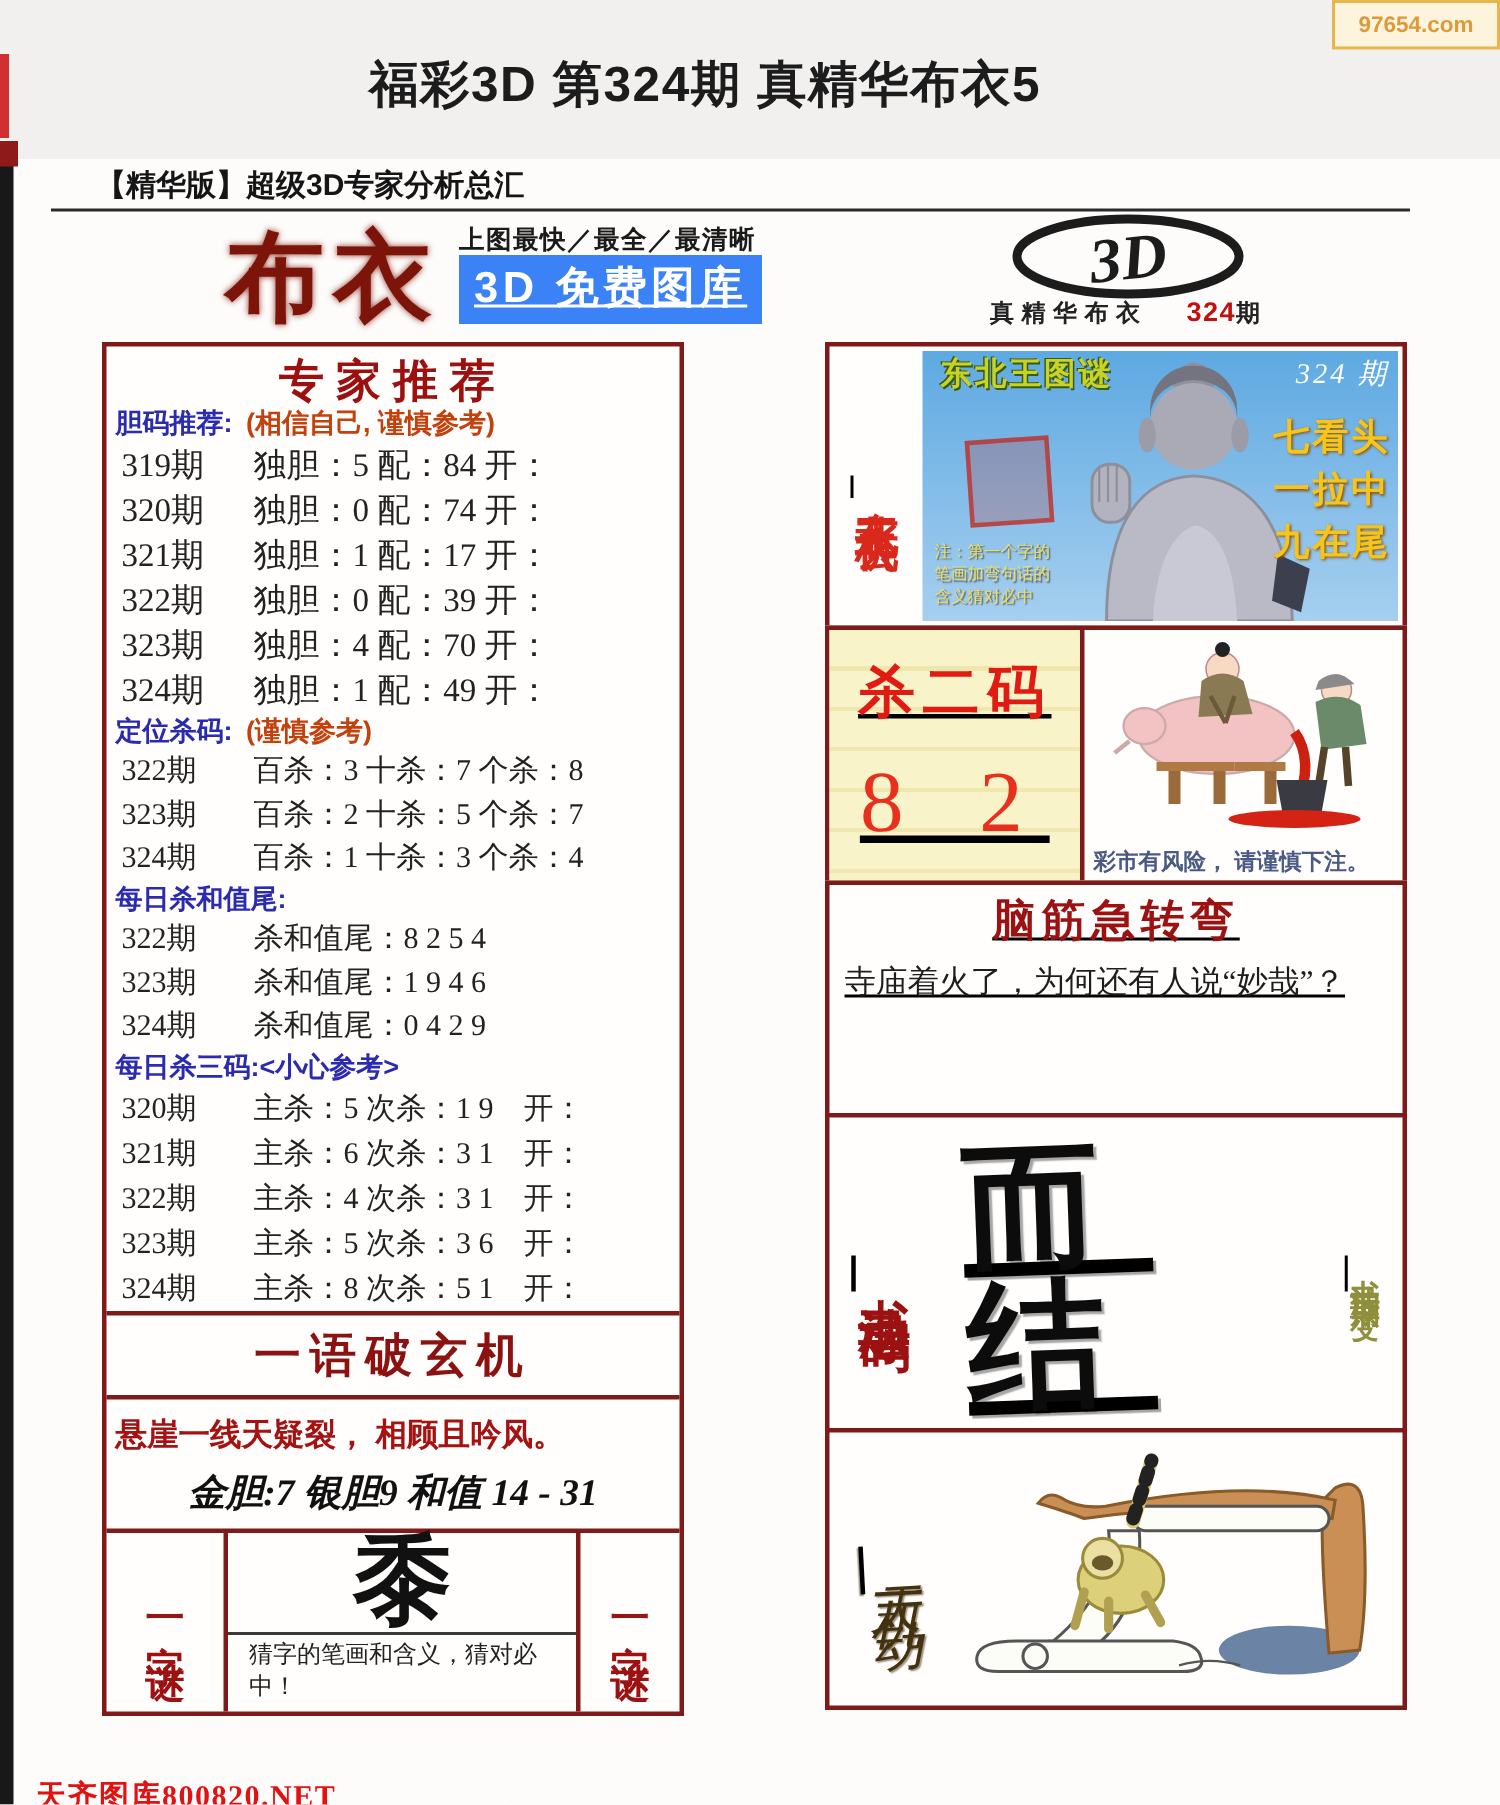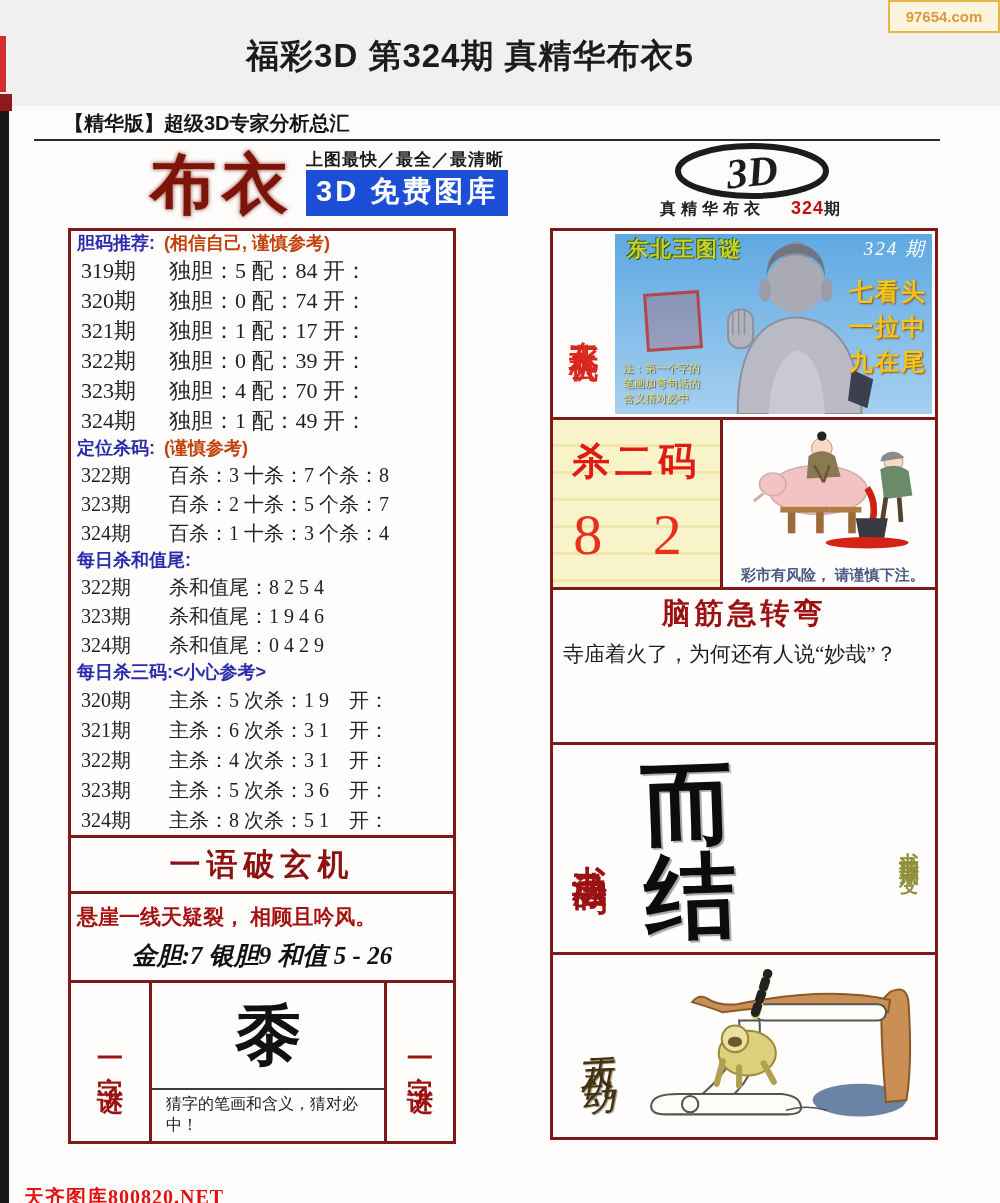--- a/index.html
+++ b/index.html
@@ -26,32 +26,32 @@
               letter-spacing:1px;}
 
   
   .sec-header{position:absolute;left:64px;top:110px;font-size:20px;font-weight:bold;color:#151515;}
   .header-rule{position:absolute;left:34px;top:139px;width:906px;border-top:2px solid #2a2a2a;}
 
   
   .brand{position:absolute;left:150px;top:140px;font-size:66px;font-weight:bold;color:#7c1409;
          font-family:"Liberation Serif",serif;text-shadow:0 0 4px rgba(124,20,9,.85);letter-spacing:6px;}
   .tagline{position:absolute;left:306px;top:148px;font-size:17px;font-weight:bold;color:#1a1a1a;letter-spacing:1px;}
-  .banner{position:absolute;left:306px;top:170px;background:#1d4ed8;color:#fff;font-weight:bold;
-          font-size:29px;padding:2px 10px 4px;letter-spacing:3px;}
+  .banner{position:absolute;left:306px;top:170px;background:#3b82f6;color:#fff;font-weight:bold;
+          font-size:29px;padding:2px 10px 4px;letter-spacing:3px;text-decoration:underline;}
   .oval-logo{position:absolute;left:672px;top:142px;width:160px;height:58px;}
   .oval-caption{position:absolute;left:660px;top:198px;font-size:16px;font-weight:bold;color:#222;
                 letter-spacing:5px;}
   .oval-caption .issue{color:#c01010;letter-spacing:1px;margin-left:26px;font-size:18px;}
   .oval-caption .suffix{color:#222;letter-spacing:0;}
 
   
   .left-col{position:absolute;left:68px;top:228px;width:388px;height:916px;border:3px solid #7e1a1a;
             background:#fffefc;box-sizing:border-box;display:flex;flex-direction:column;}
-  .right-col{position:absolute;left:550px;top:228px;width:388px;height:932px;display:flex;flex-direction:column;}
+  .right-col{position:absolute;left:550px;top:228px;width:388px;height:932px;display:flex;flex-direction:column;text-decoration:underline;}
 
   
   .expert-title{text-align:center;font-size:30px;font-weight:bold;color:#9c1010;letter-spacing:8px;
                 padding-top:3px;height:36px;font-family:"Liberation Serif",serif;}
   .lbl-line{padding:0 6px;font-size:18px;font-weight:bold;height:25px;line-height:25px;}
   .lbl{color:#2b2bb0;}
   .lbl-note{color:#c2410c;margin-left:4px;}
   .row{display:flex;padding:0 6px 0 10px;color:#222;font-family:"Liberation Serif",serif;}
   .row .iss{width:88px;}
   .r-danma{font-size:22px;height:30px;line-height:30px;}
@@ -92,21 +92,21 @@
              letter-spacing:2px;text-shadow:1px 1px 0 #3a5a10,-1px -1px 0 #3a5a10;}
   .img-issue{position:absolute;top:2px;right:6px;color:#fff;font-size:19px;font-style:italic;
              font-family:"Liberation Serif",serif;letter-spacing:2px;}
   .slogan{position:absolute;right:5px;top:40px;color:#f6c51c;font-weight:bold;font-size:24px;
           line-height:35px;text-shadow:1px 1px 2px #8a4d00;letter-spacing:2px;}
   .bd-note{position:absolute;left:8px;bottom:8px;color:#e9df6e;font-size:11px;line-height:15px;
            text-shadow:1px 1px 1px #555;}
   .seal{position:absolute;left:30px;top:58px;width:50px;height:52px;border:3px solid rgba(195,35,25,.7);
         background:rgba(195,35,25,.22);transform:rotate(-4deg);}
 
-  .box-sha2{height:173px;display:flex;gap:12px;}
+  .box-sha2{height:173px;display:flex;}
   .sha2-panel{width:170px;border-right:3px solid #7e1a1a;box-sizing:border-box;text-align:center;
               background:repeating-linear-gradient(180deg,#f8f3c9 0 24px,#efe7ae 24px 27px);}
   .sha2-label{font-size:38px;font-weight:bold;color:#e21b12;letter-spacing:5px;margin-top:16px;
               font-family:"Liberation Serif",serif;}
   .sha2-nums{font-size:58px;color:#e8301c;margin-top:14px;letter-spacing:18px;
              font-family:"Liberation Serif",serif;}
   .pig-panel{flex:1;position:relative;}
   .pig-cap{position:absolute;left:6px;bottom:2px;right:4px;color:#4a5a85;font-weight:bold;
            font-size:15px;line-height:20px;font-family:"Liberation Serif",serif;}
 
@@ -159,20 +159,21 @@
 <div class="banner">3D 免费图库</div>
 <svg class="oval-logo" viewBox="0 0 160 58">
   <ellipse cx="80" cy="29" rx="74" ry="25" fill="none" stroke="#1c1c1c" stroke-width="6"></ellipse>
   <text x="80" y="44" text-anchor="middle" font-size="42" font-weight="bold" font-style="italic" font-family="Liberation Serif, serif" fill="#1c1c1c" transform="rotate(-6 80 29)">3D</text>
 </svg>
 <div class="oval-caption">
   <span>真精华布衣</span><span class="issue">324</span><span class="suffix">期</span>
 </div>
 
 <div class="left-col">
+  <div class="expert-title">专家推荐</div>
 
   <div class="lbl-line">
     <span class="lbl">胆码推荐:</span>
     <span class="lbl-note">(相信自己, 谨慎参考)</span>
   </div>
   <div class="row r-danma">
       <span class="iss">319期</span>
       <span>独胆：5 配：84 开：</span>
     </div>
   <div class="row r-danma">
@@ -249,21 +250,21 @@
       <span>主杀：5 次杀：3 6　开：</span>
     </div>
   <div class="row r-s3">
       <span class="iss">324期</span>
       <span>主杀：8 次杀：5 1　开：</span>
     </div>
 
   <div class="mystery-title">一语破玄机</div>
   <div class="poem-box">
     <div class="poem">悬崖一线天疑裂， 相顾且吟风。</div>
-    <div class="gold">金胆:7 银胆9 和值 5 - 26</div>
+    <div class="gold">金胆:7 银胆9 和值 14 - 31</div>
   </div>
 
   <div class="bottom-row">
     <div class="cell-v cell-left">
       <span class="v-red">一字谜</span>
     </div>
     <div class="cell-mid">
       <div class="mid-top">黍</div>
       <div class="mid-hint">猜字的笔画和含义，猜对必中！</div>
     </div>

